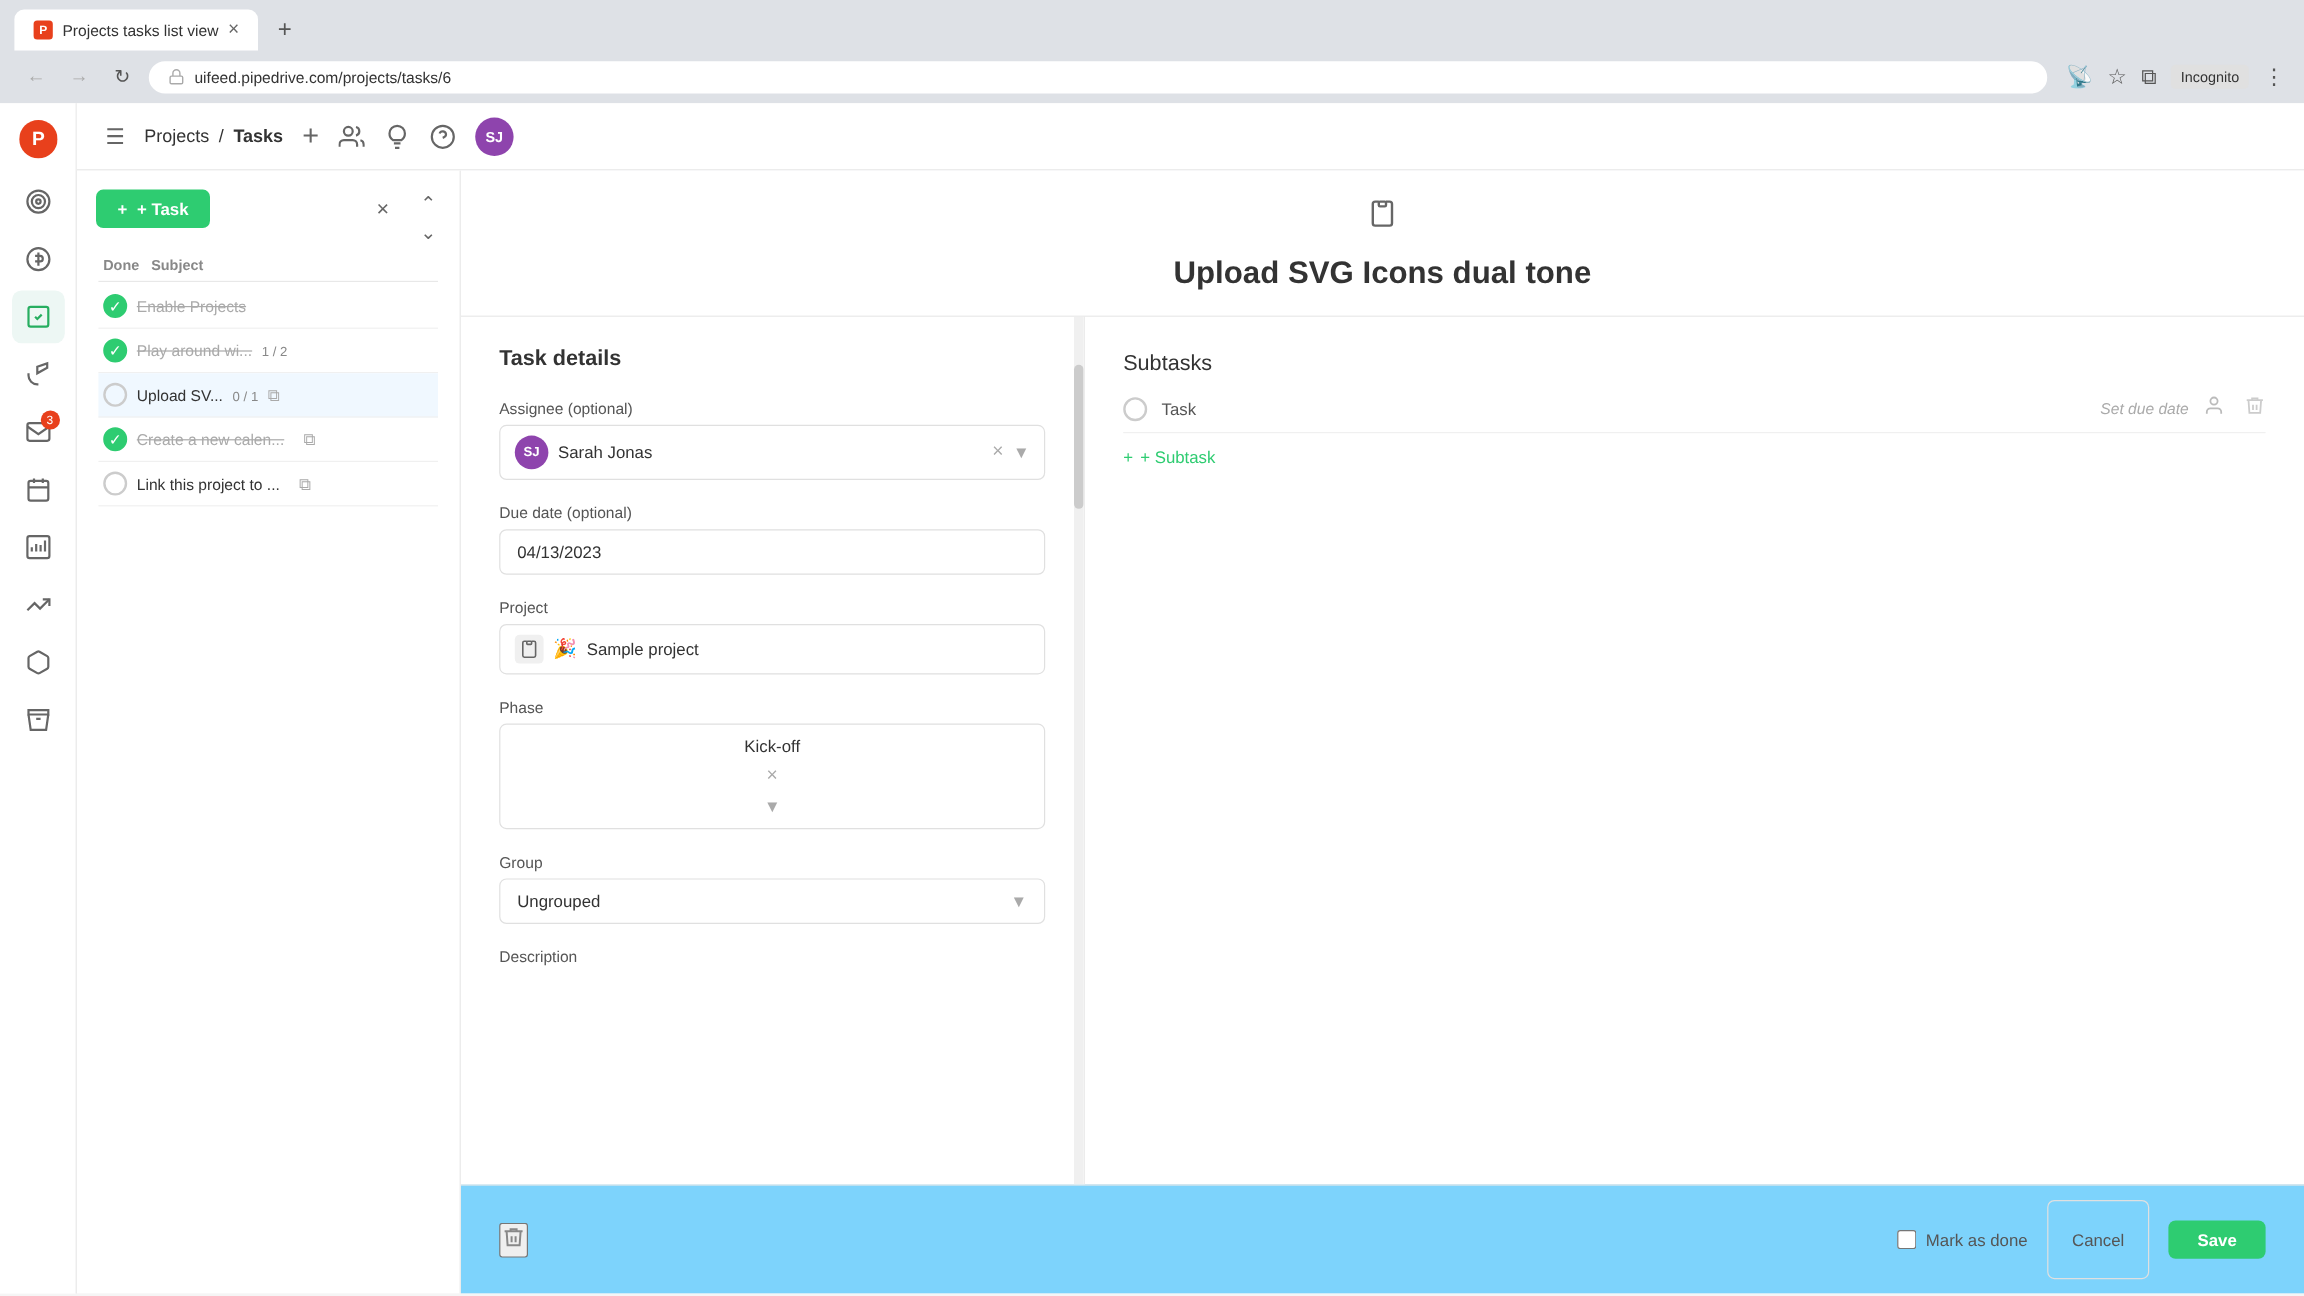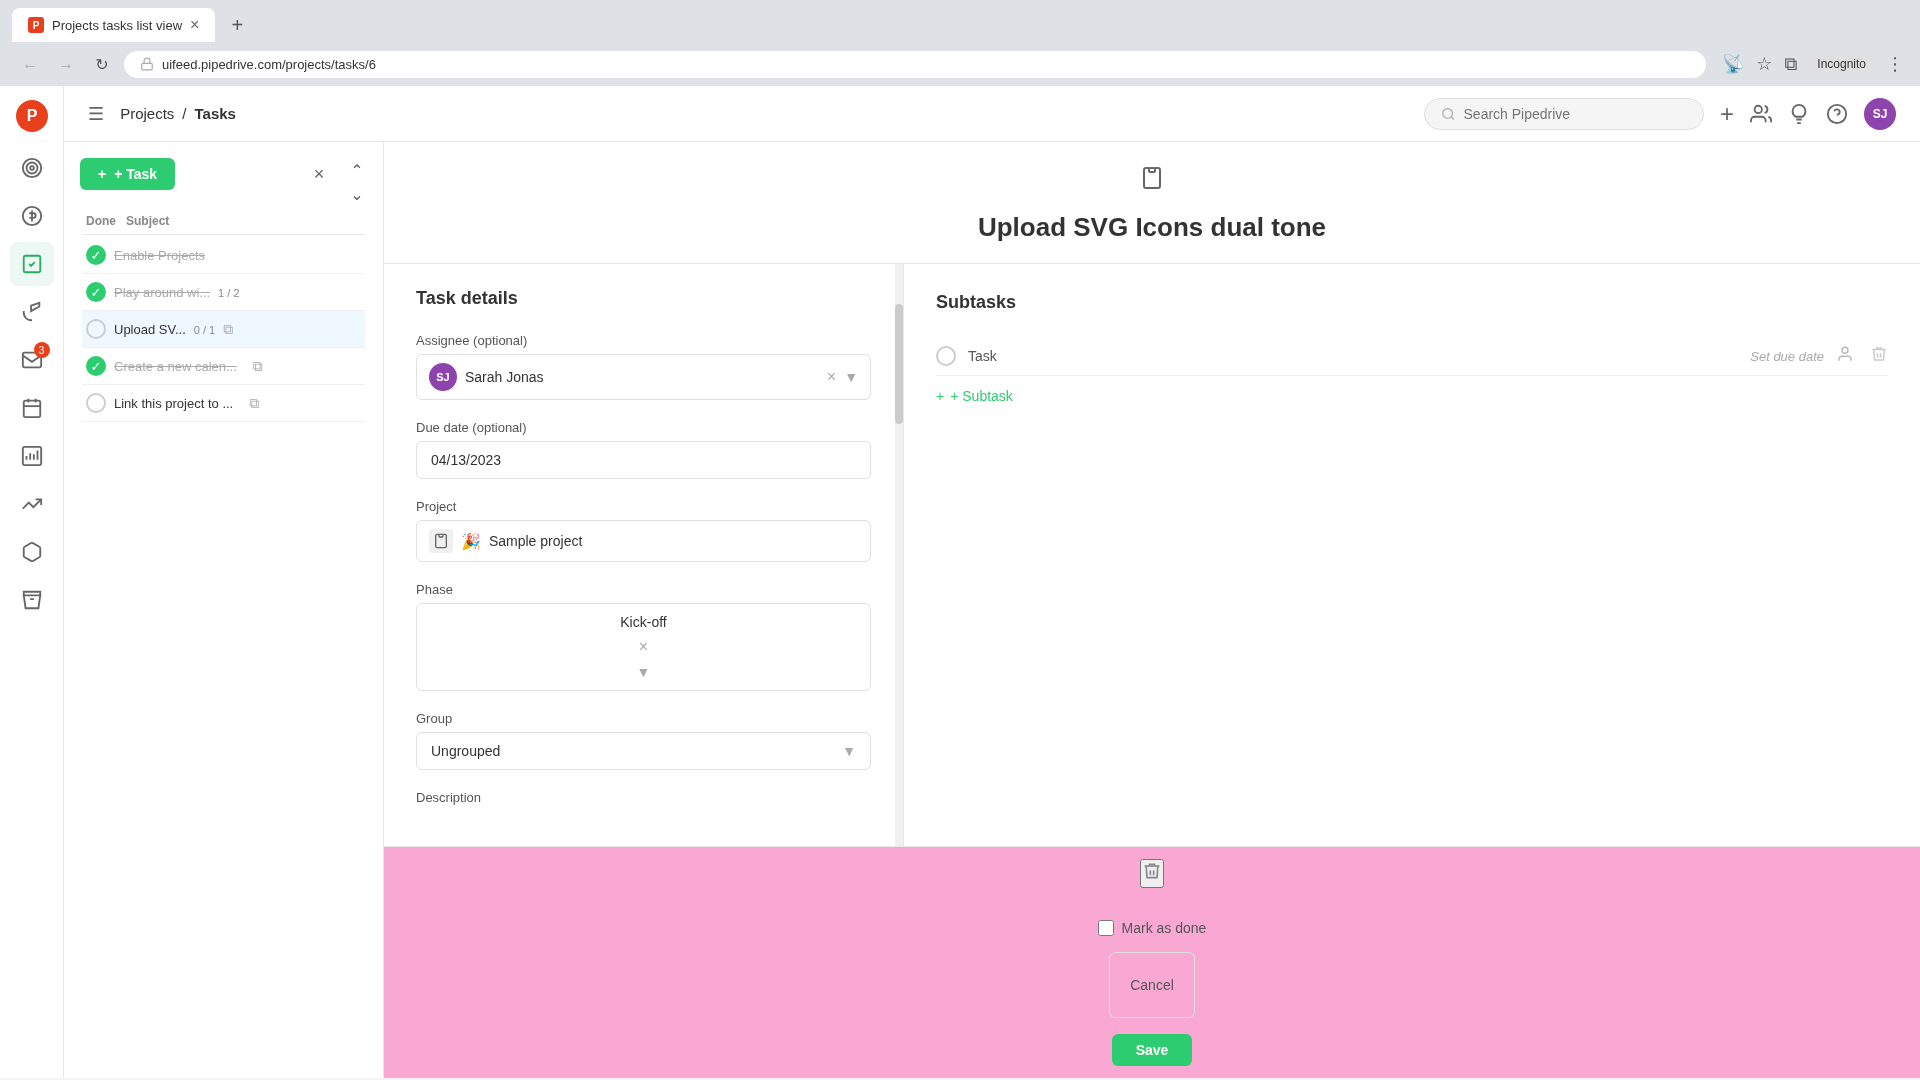--- a/index.html
+++ b/index.html
@@ -98,31 +98,31 @@
     .project-icon { width: 24px; height: 24px; background: #f0f0f0; border-radius: 4px; display: flex; align-items: center; justify-content: center; font-size: 14px; }
     .project-name { flex: 1; font-size: 14px; color: #333; }
     .phase-control { display: flex; align-items: center; gap: 8px; border: 1px solid #e0e0e0; border-radius: 6px; padding: 10px 14px; background: #fff; flex-direction: column; }
     .phase-name { flex: 1; font-size: 14px; color: #333; }
     .group-control { display: flex; align-items: center; gap: 8px; border: 1px solid #e0e0e0; border-radius: 6px; padding: 10px 14px; background: #fff; }
     .group-name { flex: 1; font-size: 14px; color: #333; }
     .description-label { font-size: 13px; color: #555; margin-bottom: 6px; display: block; }
 
     
     .subtasks-panel { flex: 1; padding: 28px 32px; background: #fff; }
-    .subtasks-title { font-size: 18px; font-weight: 700; color: #333; margin-bottom: 24px; }
+    .subtasks-title { font-size: 18px; font-weight: 400; color: #333; margin-bottom: 8px; }
     .subtask-row { display: flex; align-items: center; gap: 12px; padding: 8px 0; border-bottom: 1px solid #f0f0f0; }
     .subtask-check { width: 20px; height: 20px; border-radius: 50%; border: 2px solid #ccc; flex-shrink: 0; cursor: pointer; }
     .subtask-name { flex: 1; font-size: 14px; color: #555; }
     .subtask-due { font-size: 13px; color: #aaa; cursor: pointer; font-style: italic; }
     .subtask-assign { color: #aaa; cursor: pointer; font-size: 16px; }
     .subtask-delete { color: #ccc; cursor: pointer; font-size: 16px; margin-left: 4px; }
     .add-subtask-btn { display: flex; align-items: center; gap: 6px; color: #2ecc71; font-size: 14px; cursor: pointer; margin-top: 12px; font-weight: 500; }
 
     
-    .task-footer { background: #f9a8d4; border-top: 1px solid #e8e8e8; padding: 12px 32px; display: flex; align-items: center; gap: 16px; flex-direction: column; }
+    .task-footer { background: #7dd3fc; border-top: 1px solid #e8e8e8; padding: 12px 32px; display: flex; align-items: center; gap: 16px; }
     .footer-delete-btn { color: #888; cursor: pointer; font-size: 18px; }
     .footer-spacer { flex: 1; }
     .mark-done-checkbox { display: flex; align-items: center; gap: 8px; font-size: 14px; color: #555; cursor: pointer; }
     .mark-done-checkbox input { width: 16px; height: 16px; cursor: pointer; }
     .cancel-btn { background: transparent; border: 1px solid #e0e0e0; border-radius: 6px; padding: 24px 20px; font-size: 14px; color: #555; cursor: pointer; }
     .save-btn { background: #2ecc71; border: none; border-radius: 6px; padding: 8px 24px; font-size: 14px; font-weight: 600; color: white; cursor: pointer; }
 
     
     .task-form-area::-webkit-scrollbar { width: 6px; }
     .task-form-area::-webkit-scrollbar-track { background: #f0f0f0; }
@@ -234,27 +234,20 @@
   </div>
 
   <div class="main-content">
 
     <div class="top-bar">
       <div class="hamburger-btn">☰</div>
       <div class="breadcrumb">
         <span>Projects</span>
         <span>/</span>
         <span class="current">Tasks</span>
-      </div>
-      <div class="search-bar">
-        <svg width="16" height="16" viewBox="0 0 24 24" fill="none" stroke="#aaa" stroke-width="2">
-            <circle cx="11" cy="11" r="8"></circle>
-            <line x1="21" y1="21" x2="16.65" y2="16.65"></line>
-          </svg>
-        <input type="text" placeholder="Search Pipedrive" style="">
       </div>
       <div class="top-bar-actions">
         <button class="add-btn">+</button>
         <svg width="22" height="22" viewBox="0 0 24 24" fill="none" stroke="#666" stroke-width="2" class="top-bar-icon">
             <path d="M17 21v-2a4 4 0 0 0-4-4H5a4 4 0 0 0-4 4v2"></path>
             <circle cx="9" cy="7" r="4"></circle>
             <path d="M23 21v-2a4 4 0 0 0-3-3.87M16 3.13a4 4 0 0 1 0 7.75"></path>
           </svg>
         <svg width="22" height="22" viewBox="0 0 24 24" fill="none" stroke="#666" stroke-width="2" class="top-bar-icon">
             <path d="M9 18h6M10 22h4M12 2a7 7 0 0 1 7 7c0 2.5-1.3 4.7-3.2 6H8.2A7 7 0 0 1 5 9a7 7 0 0 1 7-7z"></path>

